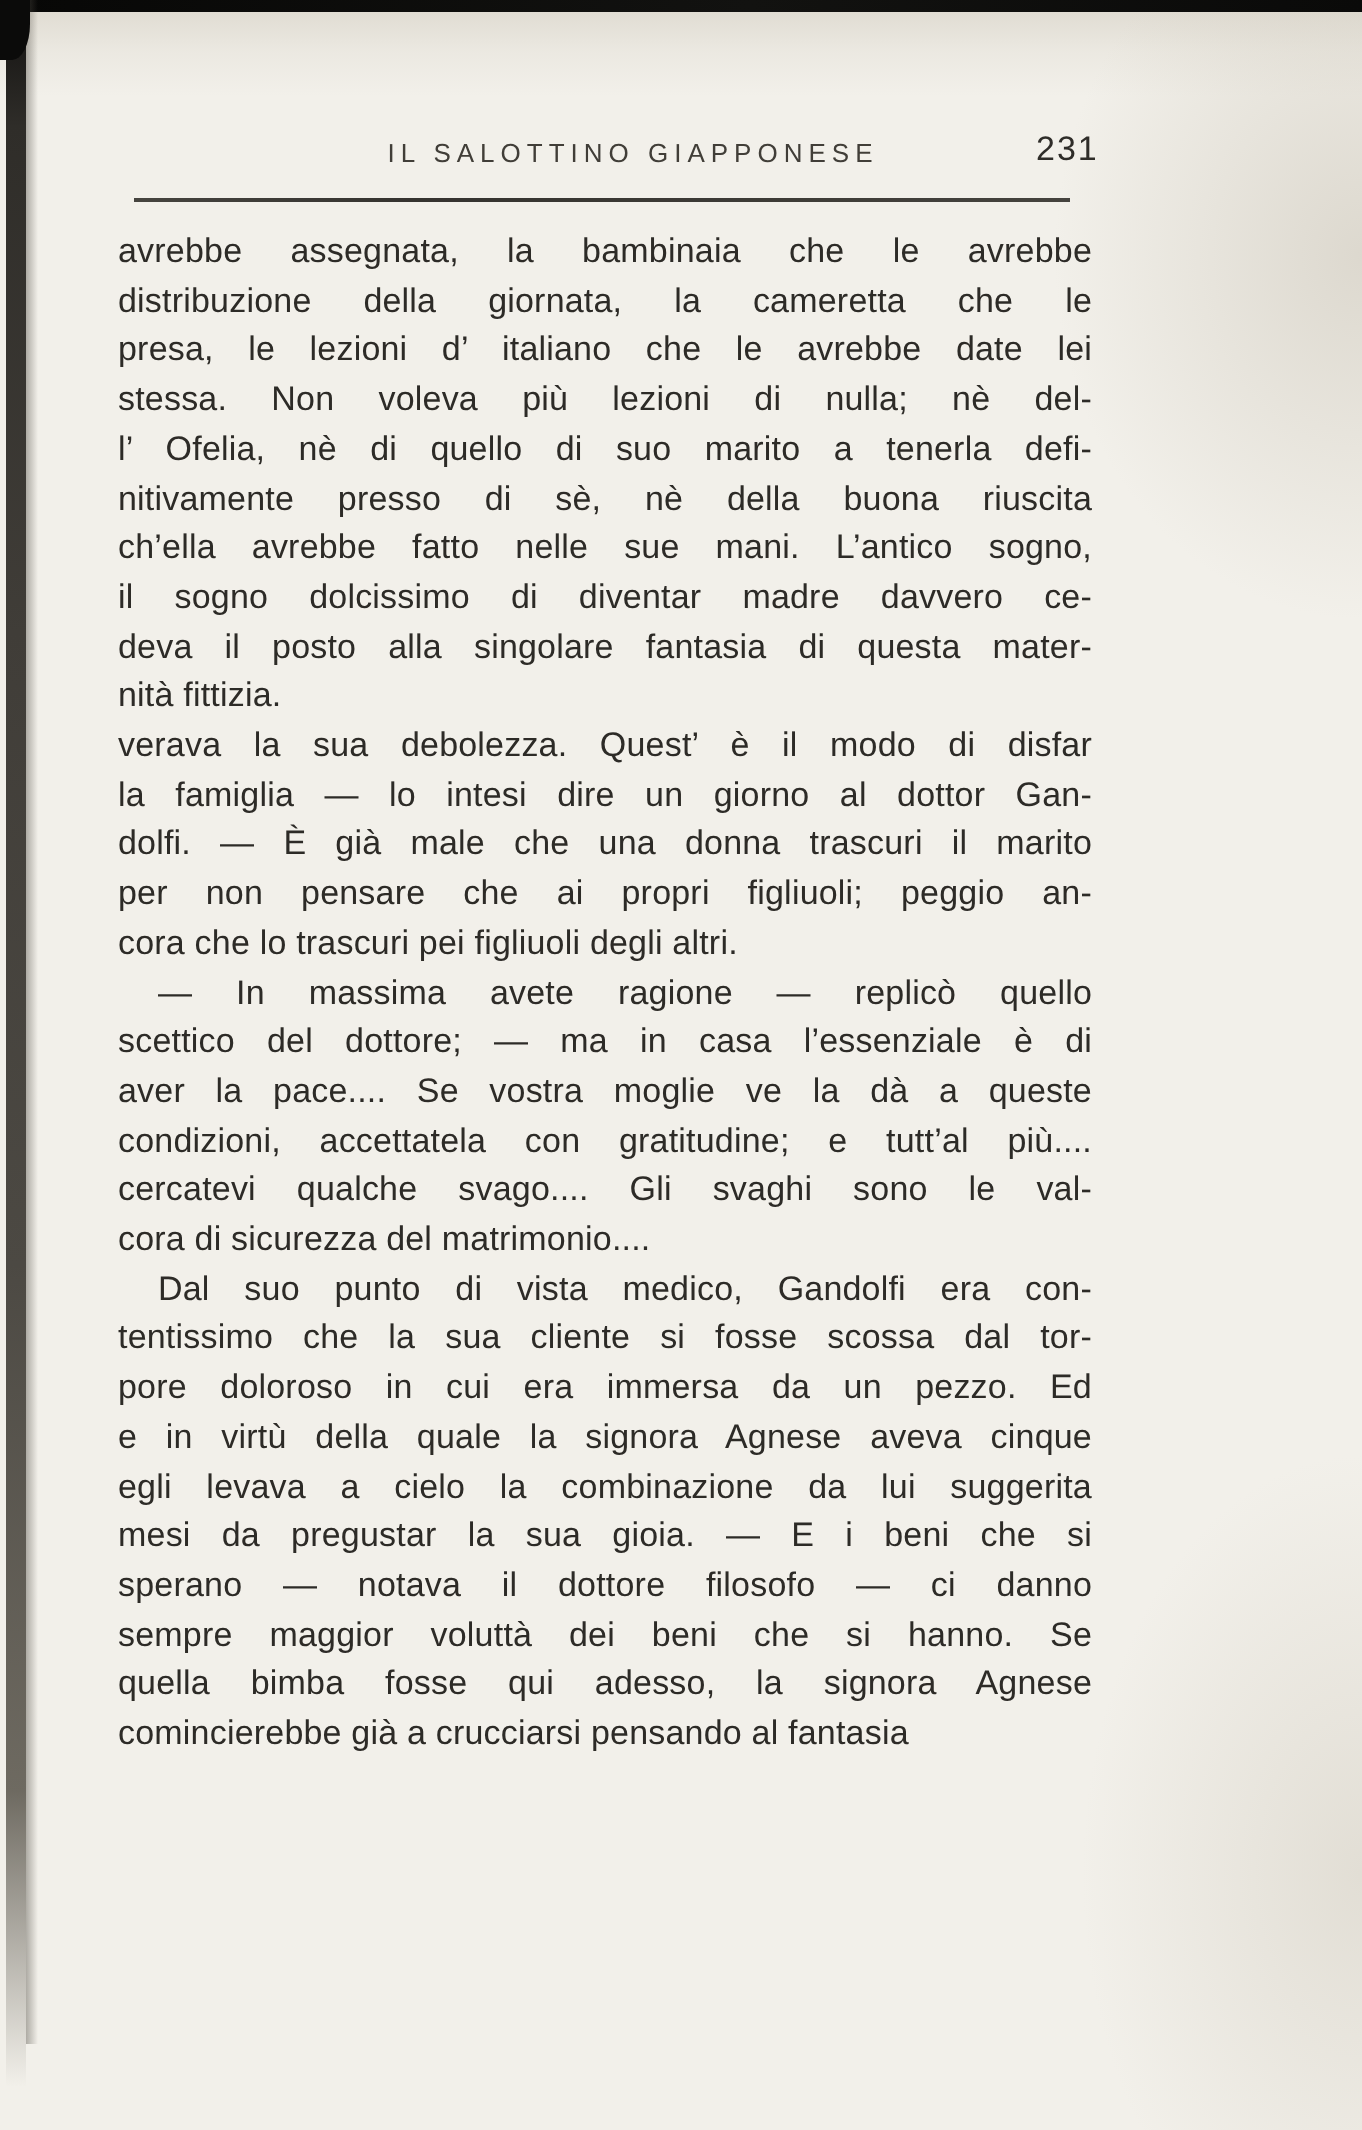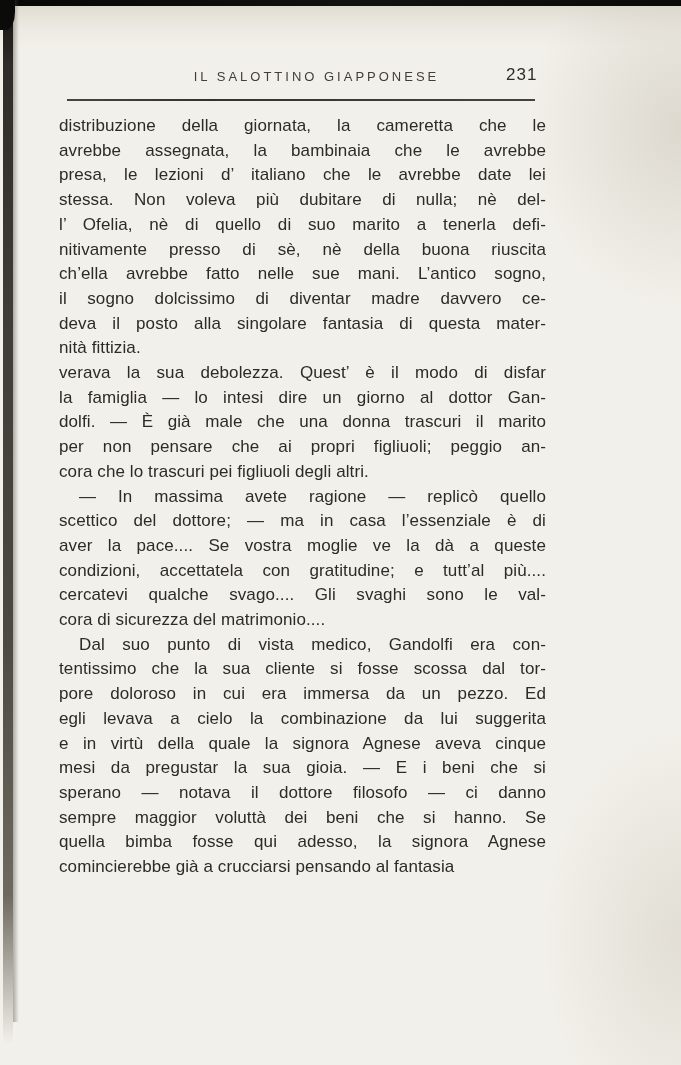--- a/index.html
+++ b/index.html
@@ -38,21 +38,21 @@
   
   .running-title {
     position: absolute; top: 69px; left: 59px; width: 487px;
     transform: translateX(14px);
     text-align: center;
     font-size: 13px; letter-spacing: 3px;
     color: #413e38;
     white-space: nowrap;
   }
   .page-number {
-    position: absolute; top: 65px; left: 506px;
+    position: absolute; top: 65px; left: 518px;
     font-size: 17px; letter-spacing: 1px;
     color: #2f2d29;
   }
   .rule {
     position: absolute; top: 99px; left: 67px; width: 468px; height: 2px;
     background: linear-gradient(to right, #46443f, #35332f 30%, #3e3c37 70%, #45433e);
   }
   
   .text-column {
     position: absolute; top: 114px; left: 59px; width: 487px;
@@ -78,45 +78,45 @@
   <div class="edge-left-feather"></div>
   <div class="corner-blob"></div>
 
   <div class="running-title">IL SALOTTINO GIAPPONESE</div>
 
   <div class="page-number">231</div>
 
   <div class="rule"></div>
 
   <div class="text-column" id="text-column">
+      <div class="line">avrebbe assegnata, la bambinaia che le avrebbe</div>
       <div class="line">distribuzione della giornata, la cameretta che le</div>
-      <div class="line">avrebbe assegnata, la bambinaia che le avrebbe</div>
       <div class="line">presa, le lezioni d’ italiano che le avrebbe date lei</div>
-      <div class="line">stessa. Non voleva più dubitare di nulla; nè del-</div>
+      <div class="line">stessa. Non voleva più lezioni di nulla; nè del-</div>
       <div class="line">l’ Ofelia, nè di quello di suo marito a tenerla defi-</div>
       <div class="line">nitivamente presso di sè, nè della buona riuscita</div>
       <div class="line">ch’ella avrebbe fatto nelle sue mani. L’antico sogno,</div>
       <div class="line">il sogno dolcissimo di diventar madre davvero ce-</div>
       <div class="line">deva il posto alla singolare fantasia di questa mater-</div>
       <div class="line end">nità fittizia.</div>
       <div class="line">verava la sua debolezza. Quest’ è il modo di disfar</div>
       <div class="line">la famiglia — lo intesi dire un giorno al dottor Gan-</div>
       <div class="line">dolfi. — È già male che una donna trascuri il marito</div>
       <div class="line">per non pensare che ai propri figliuoli; peggio an-</div>
       <div class="line end">cora che lo trascuri pei figliuoli degli altri.</div>
       <div class="line indent">— In massima avete ragione — replicò quello</div>
       <div class="line">scettico del dottore; — ma in casa l’essenziale è di</div>
       <div class="line">aver la pace.... Se vostra moglie ve la dà a queste</div>
       <div class="line">condizioni, accettatela con gratitudine; e tutt’al più....</div>
       <div class="line">cercatevi qualche svago.... Gli svaghi sono le val-</div>
       <div class="line end">cora di sicurezza del matrimonio....</div>
       <div class="line indent">Dal suo punto di vista medico, Gandolfi era con-</div>
       <div class="line">tentissimo che la sua cliente si fosse scossa dal tor-</div>
       <div class="line">pore doloroso in cui era immersa da un pezzo. Ed</div>
+      <div class="line">e in virtù della quale la signora Agnese aveva cinque</div>
       <div class="line">egli levava a cielo la combinazione da lui suggerita</div>
-      <div class="line">e in virtù della quale la signora Agnese aveva cinque</div>
       <div class="line">mesi da pregustar la sua gioia. — E i beni che si</div>
       <div class="line">sperano — notava il dottore filosofo — ci danno</div>
       <div class="line">sempre maggior voluttà dei beni che si hanno. Se</div>
       <div class="line">quella bimba fosse qui adesso, la signora Agnese</div>
       <div class="line end">comincierebbe già a crucciarsi pensando al fantasia</div>
     </div>
 </div>
 
 </body></html>

